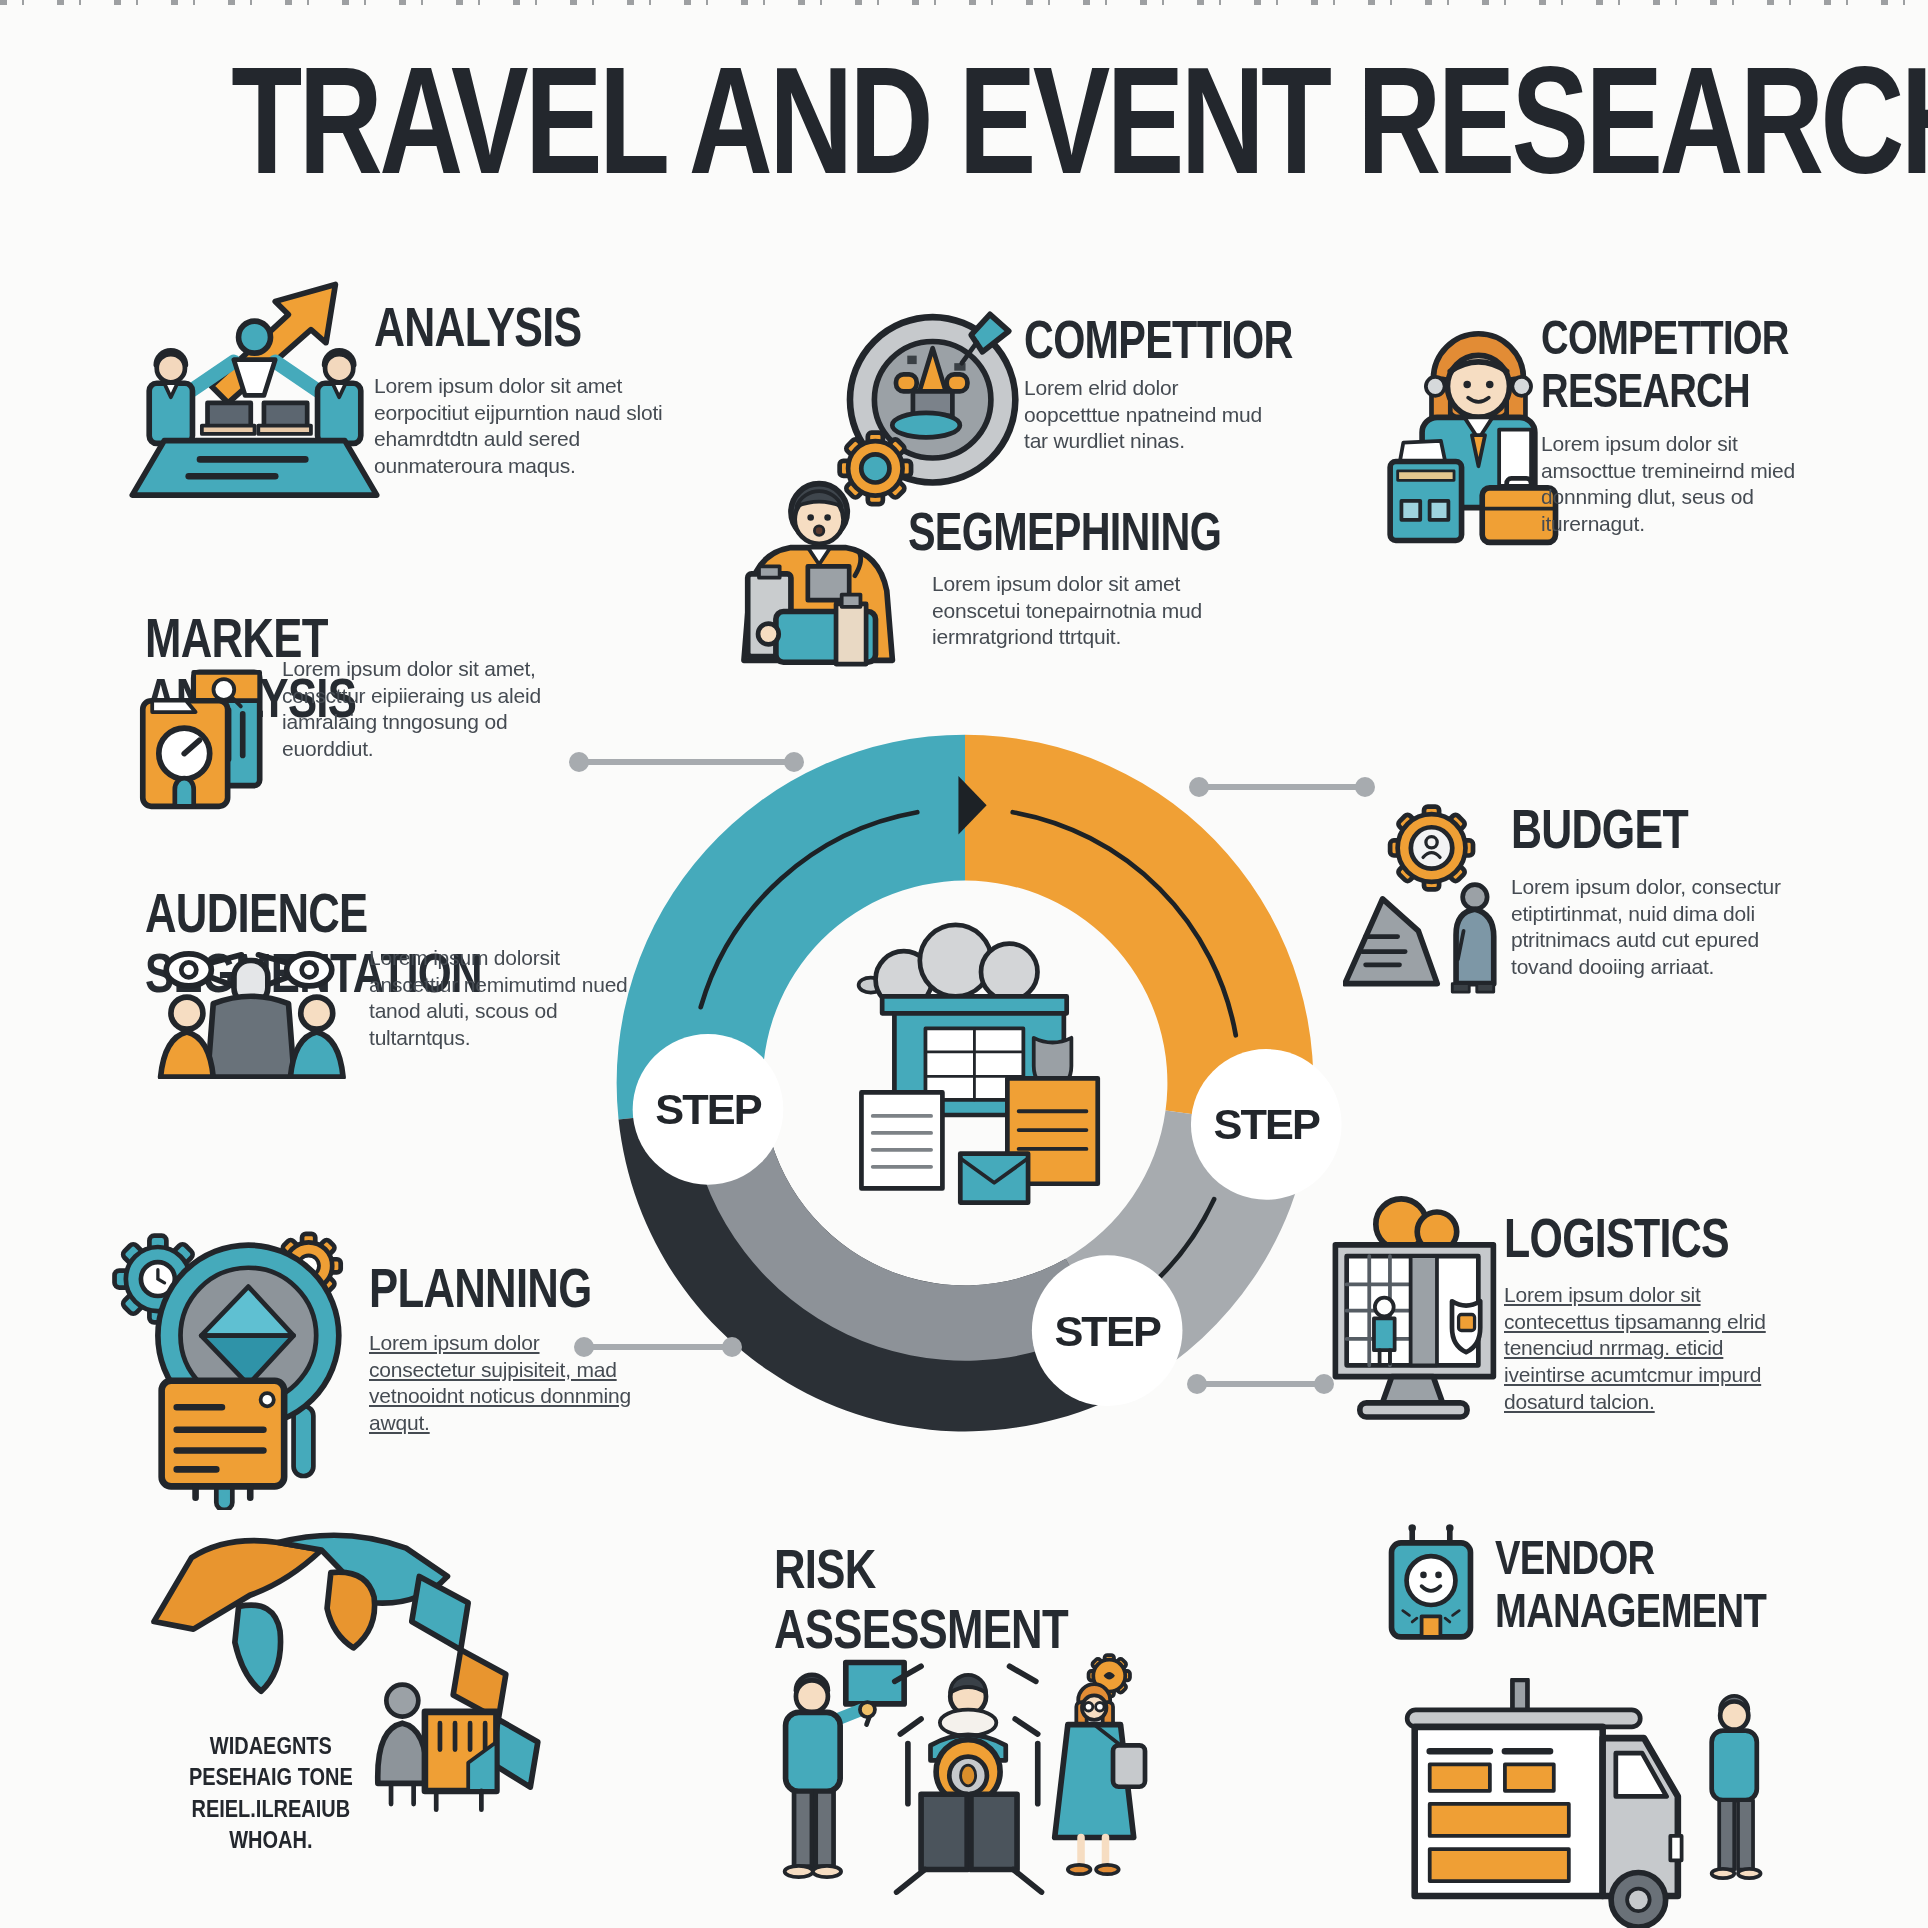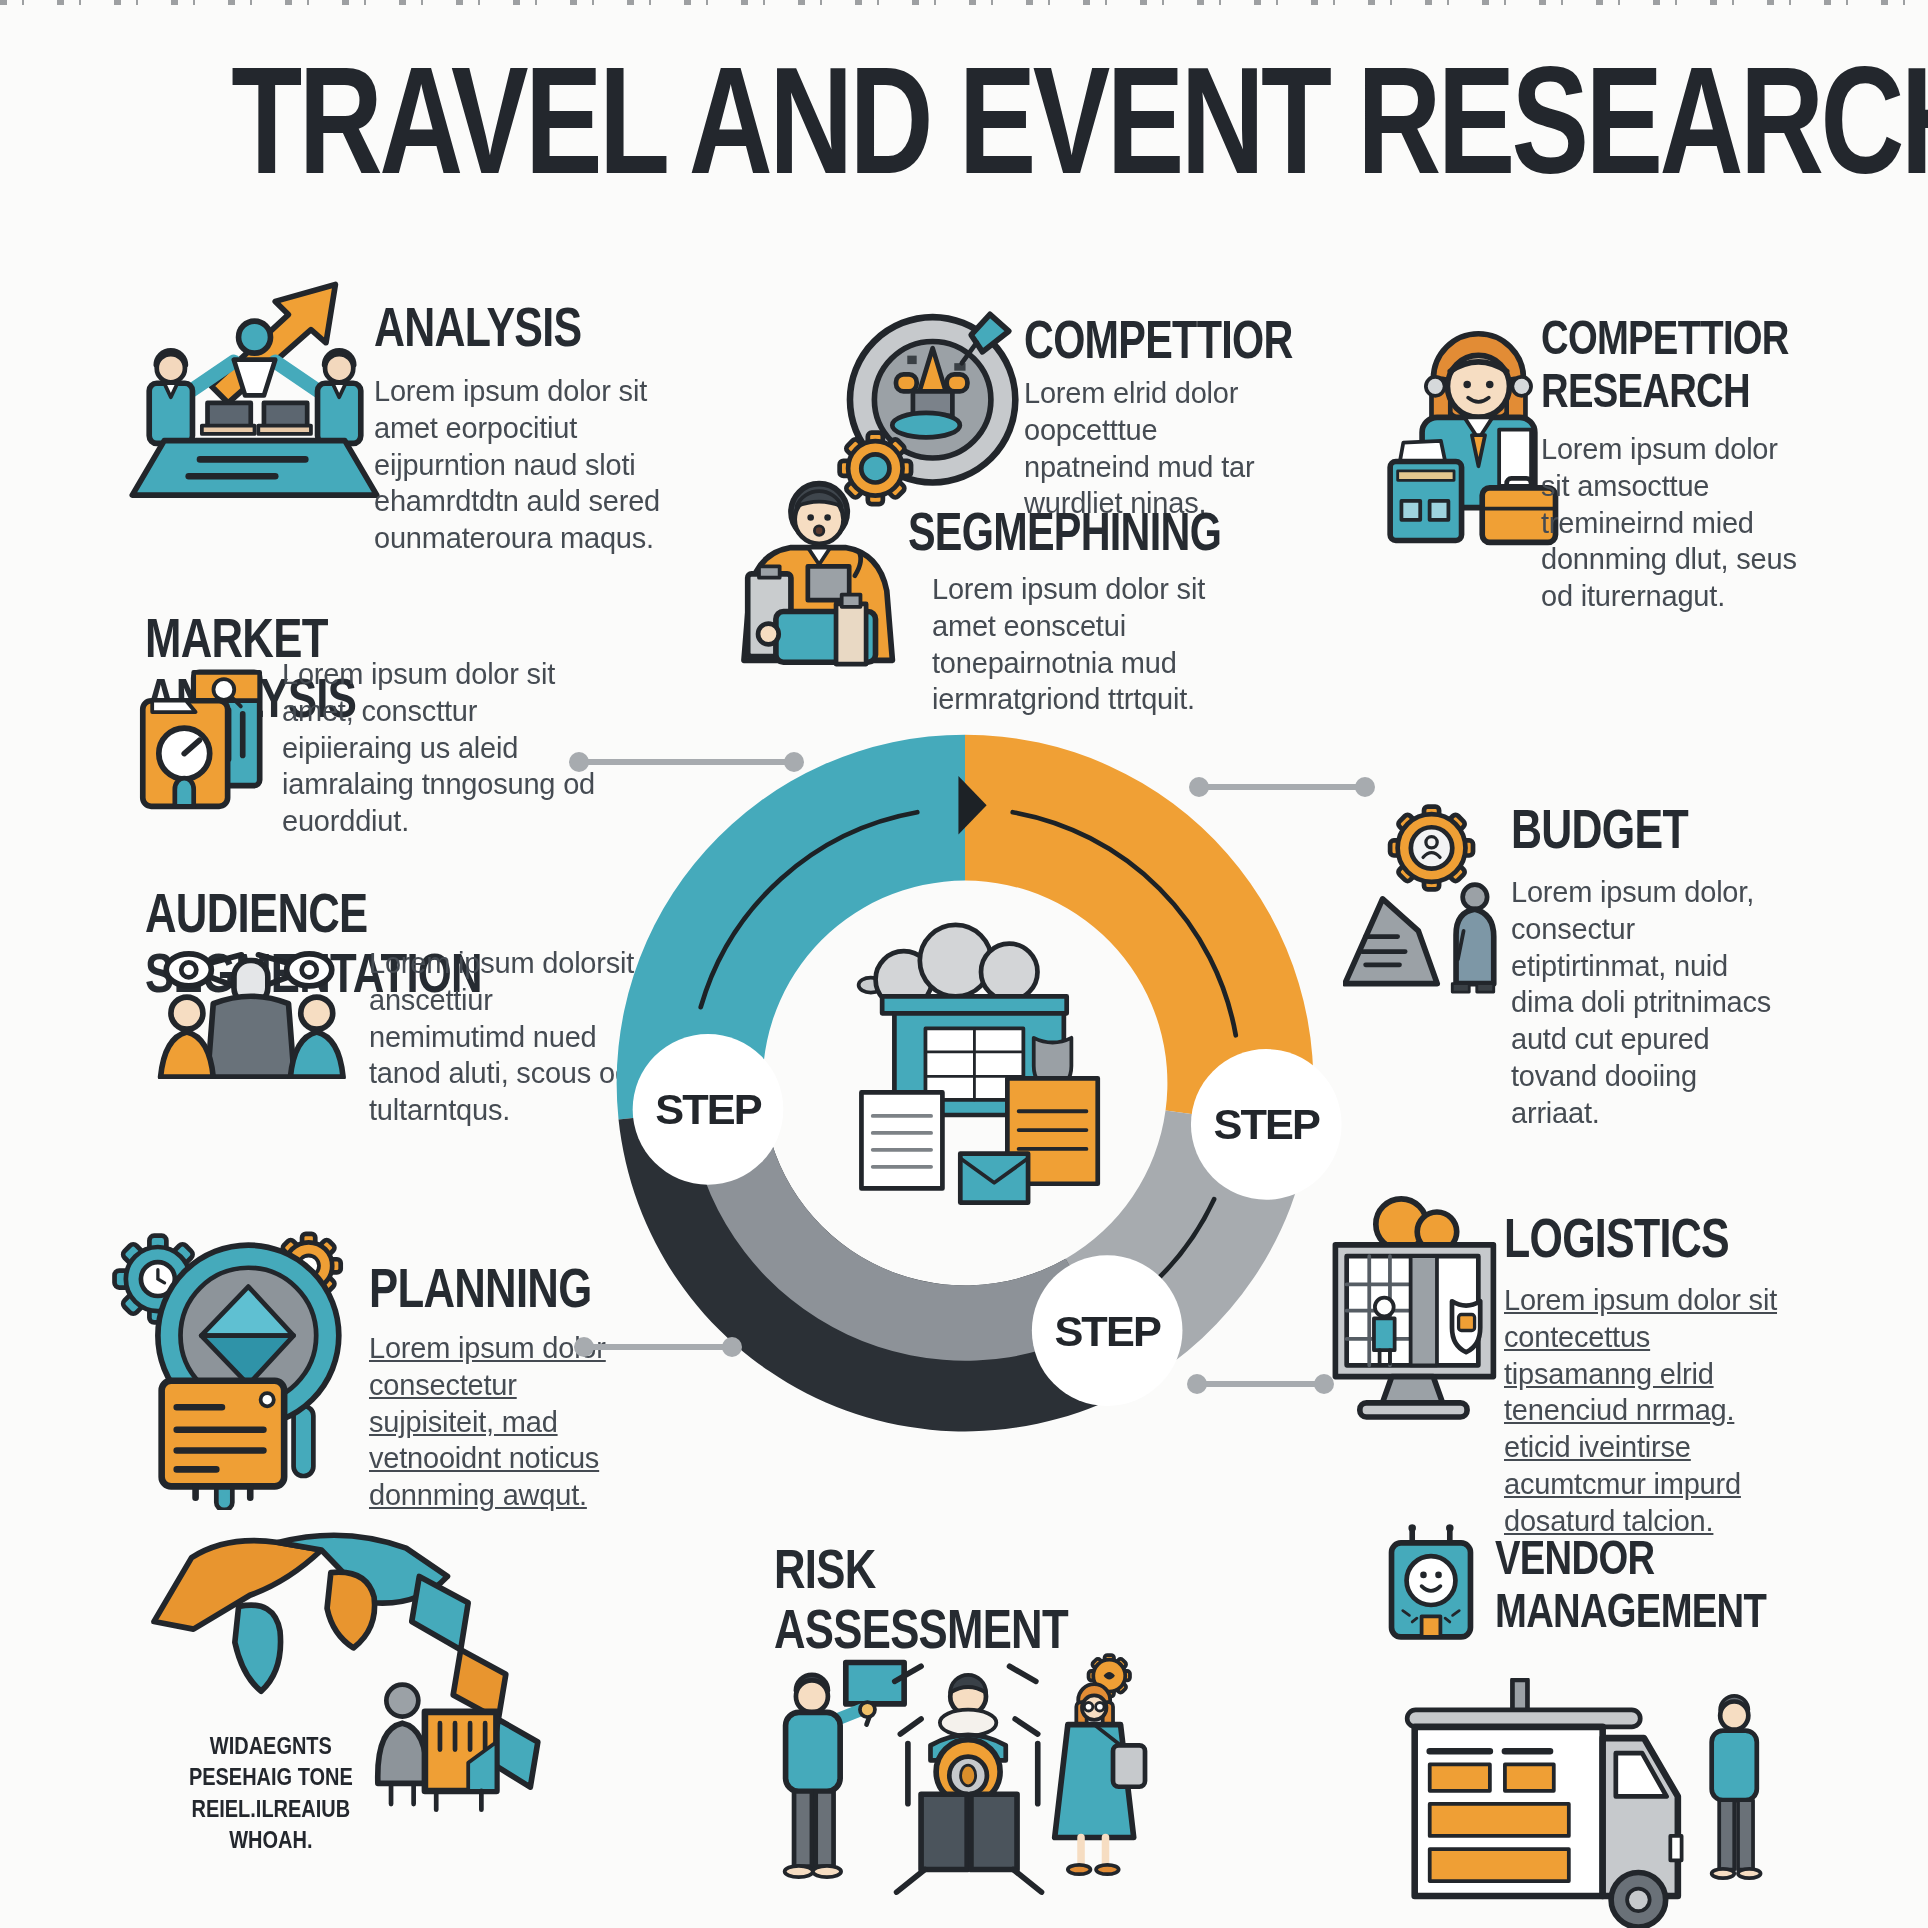--- a/index.html
+++ b/index.html
@@ -12,21 +12,21 @@
     font-size:153px;font-weight:bold;color:#23272d;letter-spacing:-4.7px;
     transform:scaleX(0.76);transform-origin:center top;line-height:1;
     white-space:nowrap;
   }
   .h{
     position:absolute;font-weight:bold;color:#262b31;
     transform:scaleX(0.78);transform-origin:left top;
     letter-spacing:-0.9px;line-height:1.08;white-space:pre-line;
   }
   .b{
-    position:absolute;color:#454b52;font-size:29px;line-height:1.27;
+    position:absolute;color:#454b52;font-size:21px;line-height:1.27;
     letter-spacing:-0.2px;
   }
   .abs{position:absolute;}
   .connector{position:absolute;height:5.6px;background:#a7abaf;border-radius:2.8px;}
   .connector::before,.connector::after{
     content:"";position:absolute;width:20px;height:20px;border-radius:50%;
     background:#a7abaf;top:-7px;
   }
   .connector::before{left:-8.5px;}
   .connector::after{right:-8.5px;}

